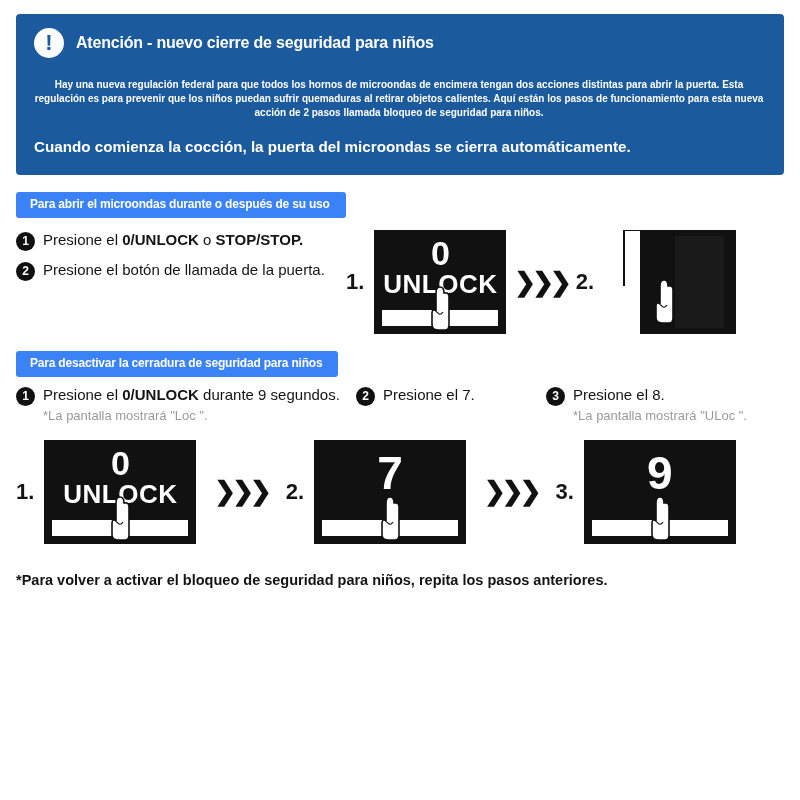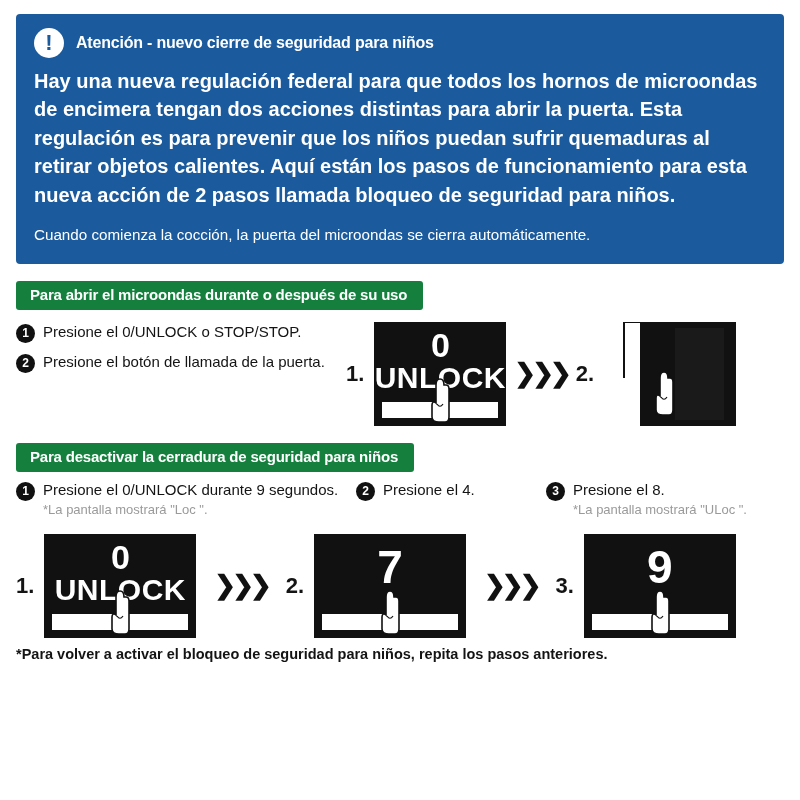--- a/index.html
+++ b/index.html
@@ -40,39 +40,40 @@
     font-size:22px;
     line-height:30px;
     text-align:center;
   }
   .alert-title{
     font-size:16px;
     font-weight:bold;
     letter-spacing:-0.2px;
   }
   .alert-body{
-    margin-top:9px;
-    font-size:20px;
+    margin-top:20px;
+    font-size:10px;
     line-height:1.42;
     font-weight:bold;
+    text-align:center;
   }
   .alert-body2{
     margin-top:15px;
     font-size:15.2px;
     line-height:1.42;
-    font-weight:normal;
+    font-weight:bold;
   }
 
   
   .sec{margin-top:17px;}
   .sec-bar{
     display:inline-block;
-    background:#15803d;
+    background:#3b82f6;
     color:#ffffff;
-    font-size:15px;
+    font-size:12px;
     font-weight:bold;
     padding:5px 16px 7px 14px;
     border-radius:3px;
     letter-spacing:-0.2px;
   }
   .step{
     display:flex;
     align-items:flex-start;
     gap:8px;
     margin-bottom:9px;
@@ -87,21 +88,21 @@
     font-weight:bold;
     line-height:19px;
     text-align:center;
     margin-top:2px;
   }
   .step-text{
     font-size:15px;
     line-height:1.3;
     font-weight:normal;
   }
-  .step-text b{font-weight:normal;}
+  .step-text b{font-weight:bold;}
   .note{
     color:#9a9a9a;
     font-size:13px;
     margin-top:3px;
     font-weight:normal;
   }
 
   
   .panelrow{
     display:flex;
@@ -134,21 +135,21 @@
     text-align:center;
     color:#ffffff;
     font-weight:bold;
     line-height:1.0;
   }
   .tile .bigdigit{
     font-size:34px;
     letter-spacing:0;
   }
   .tile .word{
-    font-size:30px;
+    font-size:26px;
     margin-top:1px;
     letter-spacing:0.5px;
   }
   .tile .panel{
     position:absolute;
     left:8px;right:8px;bottom:8px;
     height:16px;
     background:#ffffff;
   }
   .hand{
@@ -162,21 +163,21 @@
   
   .doortile{
     position:relative;
     width:132px;height:104px;
     background:#ffffff;
     box-sizing:border-box;
     overflow:hidden;
   }
 
   .footnote{
-    margin-top:8px;
+    margin-top:28px;
     font-size:14.5px;
     font-weight:bold;
   }
 
   .row-wrap{display:flex;align-items:flex-start;}
   .col-left{width:330px;}
   .three-cols{display:flex;gap:0px;margin-top:8px;}
 </style>
 </head>
 <body>
@@ -258,21 +259,21 @@
           <div class="step-text">
             <span>Presione el </span><b>0/UNLOCK</b><span> durante 9 segundos.</span>
             <div class="note">*La pantalla mostrará "Loc ".</div>
           </div>
         </div>
       </div>
 
       <div style="width:190px;">
         <div class="step">
           <div class="num">2</div>
-          <div class="step-text">Presione el 4.</div>
+          <div class="step-text">Presione el 7.</div>
         </div>
       </div>
 
       <div style="width:220px;">
         <div class="step">
           <div class="num">3</div>
           <div class="step-text">
             <span>Presione el 8.</span>
             <div class="note">*La pantalla mostrará "ULoc ".</div>
           </div>

